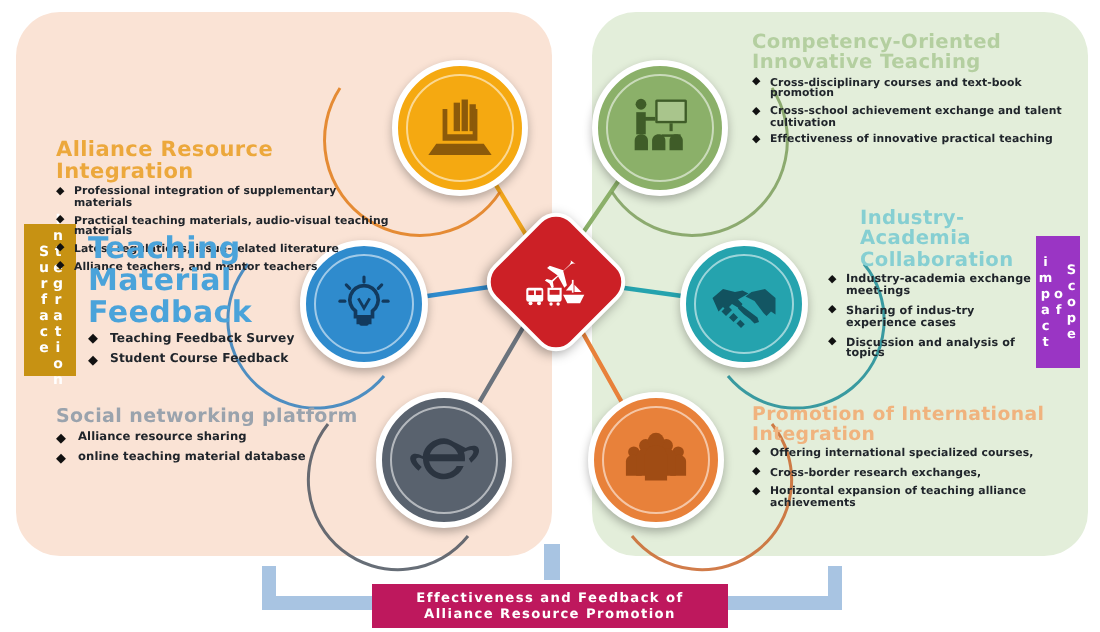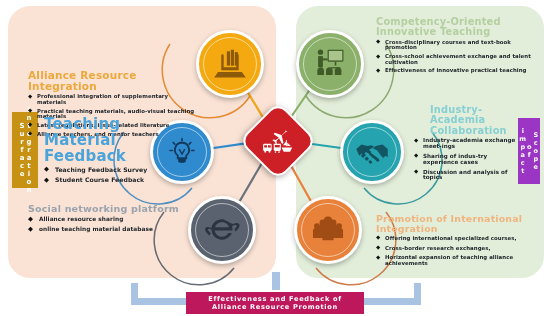--- a/index.html
+++ b/index.html
@@ -117,21 +117,21 @@
   .b-snp   {left:28px; top:204px; width:170px; font-size:5.8px;}
   .b-snp h3{color:#9aa3ad;font-size:9.5px;}
   .b-snp li{margin-bottom:4px;padding-left:11px;}
   .b-snp li:before{font-size:6.5px;}
 
   .b-coit  {left:376px;top:17px;  width:166px; font-size:5.4px;}
   .b-coit h3{color:#b4cfa0;font-size:9.8px;}
   .b-iac   {left:414px;top:105px; width:102px; font-size:5.6px;}
   .b-iac h3{color:#86cfd2;font-size:9.8px;margin-left:16px;}
   .b-iac li{margin-bottom:4px;}
-  .b-pii   {left:376px;top:214px; width:168px; font-size:5.4px;}
+  .b-pii   {left:376px;top:203px; width:168px; font-size:5.4px;}
   .b-pii h3{color:#f0b37e;font-size:9.4px;}
   .b-pii li{margin-bottom:4px;}
 
   
   .bracket{
     position:absolute;left:131px;top:283px;width:290px;height:22px;
     border-left:7px solid #a8c4e2;
     border-right:7px solid #a8c4e2;
     border-bottom:7px solid #a8c4e2;
     box-sizing:border-box;

